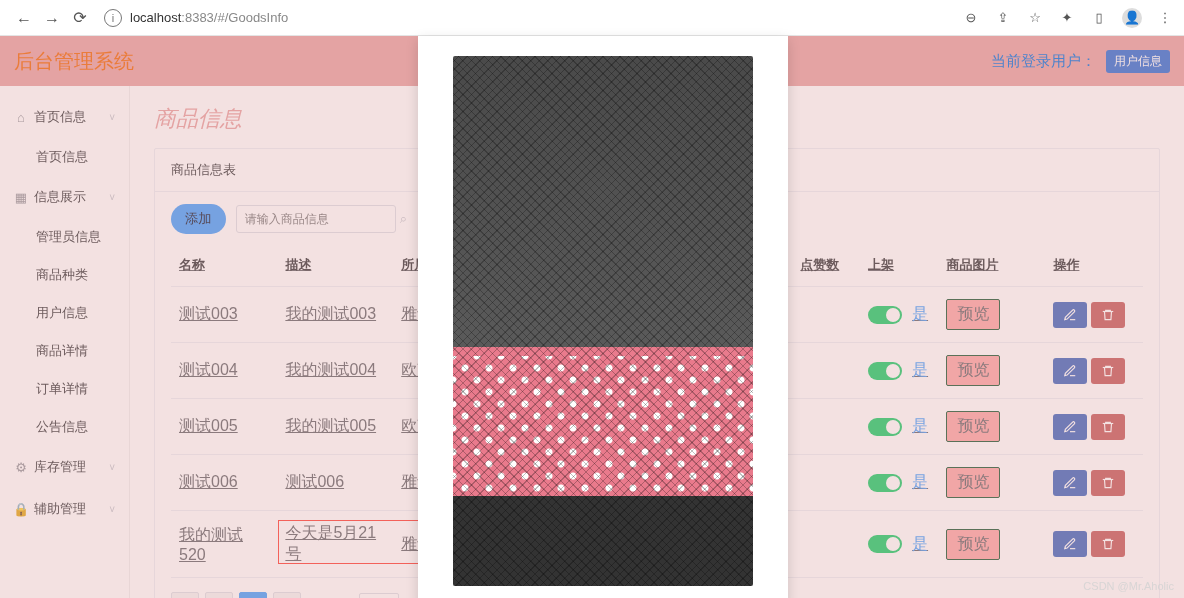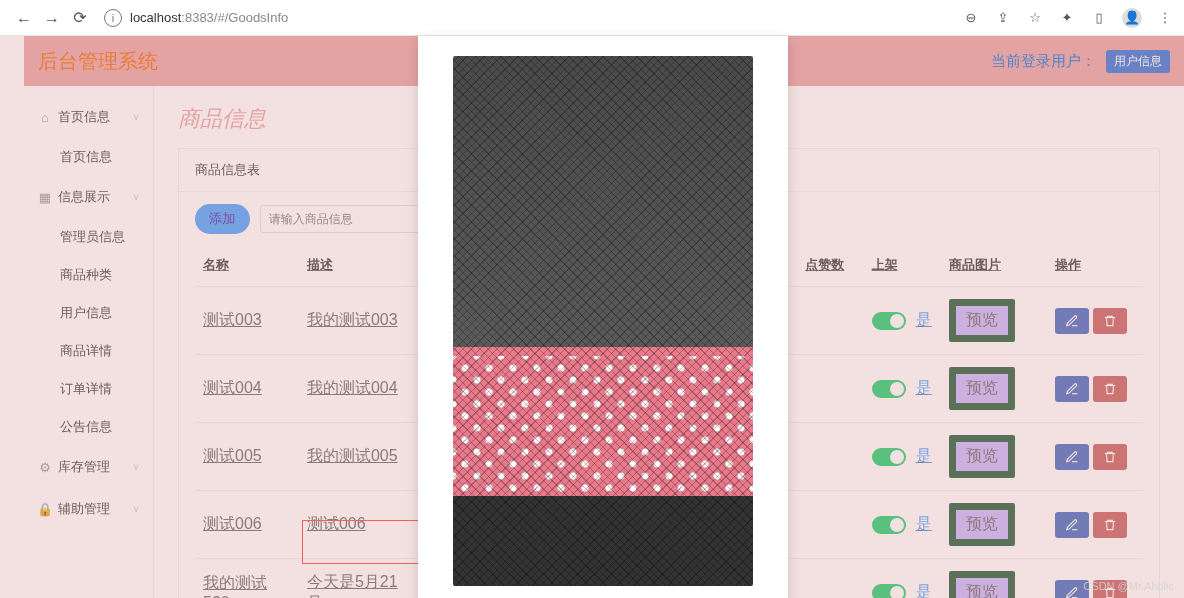--- a/index.html
+++ b/index.html
@@ -8,51 +8,51 @@
   .browser-bar { height: 36px; display: flex; align-items: center; padding: 0 10px; border-bottom: 1px solid #e4e4e4; }
   .nav-btn { width: 28px; height: 28px; display: flex; align-items: center; justify-content: center; color: #555; background: none; border: none; font-size: 16px; cursor: pointer; }
   .url-bar { display: flex; align-items: center; margin-left: 10px; flex: 0 0 auto; }
   .url-icon { width: 18px; height: 18px; border-radius: 50%; border: 1px solid #777; display: flex; align-items: center; justify-content: center; font-size: 11px; margin-right: 8px; color: #777;}
   .url-text { color: #333; }
   .url-text .muted { color: #888; }
   .chrome-right { margin-left: auto; display: flex; gap: 14px; align-items:center; color:#555;}
   .chrome-ico { width:18px; height:18px; display:flex; align-items:center; justify-content:center; }
   .avatar-ico { width:20px; height:20px; border-radius:50%; background:#ddd; display:flex; align-items:center; justify-content:center; }
   
-  .app { position: relative; height: 562px; padding-left: 24px; }
+  .app { position: relative; height: 562px; }
   .topbar { height: 50px; background: #e9a0a0; display: flex; align-items: center; padding: 0 14px; color: #fff; }
   .brand { font-size: 20px; color: #f26500; font-weight: 500; }
   .topbar-right { margin-left: auto; display: flex; align-items: center; gap: 10px; font-size: 15px; color: #016fdf;}
   .logout-btn { background:#2b6cd4; color:#fff; border:none; padding:3px 8px; border-radius:3px; font-size:12px; cursor:pointer;}
   .body { display: flex; height: calc(100% - 50px); }
   .sidebar { width: 130px; background: #fff; border-right: 1px solid #eee; padding-top: 10px; }
   .menu-item { display:flex; align-items:center; gap:6px; padding: 12px 14px; color:#303133; cursor:pointer; }
   .menu-item .ico { width:14px; display:inline-flex; justify-content:center; color:#909399;}
   .menu-sub { padding: 10px 14px 10px 36px; color:#303133; cursor:pointer; }
   .caret { margin-left:auto; color:#c0c4cc; font-size:10px;}
   .main { flex:1; padding: 10px 24px; background:#fff; position:relative; overflow:hidden;}
   .page-title { font-size:22px; font-style:italic; color:#e9a0a0; margin:8px 0 14px; }
   .card { border:1px solid #ebeef5; border-radius:2px; background:#fff; }
   .card-header { padding:12px 16px; border-bottom:1px solid #ebeef5; font-size:13px; color:#303133;}
   .card-body { padding: 12px 16px; }
   .toolbar { display:flex; align-items:center; gap:10px; margin-bottom:10px;}
-  .btn-add { background:#409eff; color:#4c1d95; border:none; padding:6px 14px; border-radius:16px; cursor:pointer;}
+  .btn-add { background:#409eff; color:#0f172a; border:none; padding:6px 14px; border-radius:16px; cursor:pointer;}
   .search { display:flex; align-items:center; border:1px solid #dcdfe6; border-radius:3px; padding:0 8px; height:28px; width:160px;}
   .search input { border:none; outline:none; flex:1; font-size:12px; background:transparent;}
   .search .sico { color:#c0c4cc; }
   table { width:100%; border-collapse: collapse; text-decoration: underline; }
   th, td { text-align:left; padding:12px 8px; border-bottom:1px solid #ebeef5; font-size:16px;}
   th { color:#303133; font-weight:600; font-size:13px;}
   td { color:#606266;}
   .hl-row td { position:relative;}
   .hl-box { position:absolute; border:1px solid #ff3b30; left:148px; top:434px; width:210px; height:44px; pointer-events:none;}
   .switch { width:34px; height:18px; border-radius:10px; background:#13ce66; position:relative; display:inline-block; vertical-align:middle;}
   .switch::after { content:""; width:14px; height:14px; border-radius:50%; background:#fff; position:absolute; top:2px; right:2px;}
   .switch-label { margin-left:10px; color:#409eff;}
-  .preview { display:inline-block; background:#c4b5fd; border:7px solid #14532d; padding:4px 10px; border-radius:2px; color:#606266; cursor:pointer;}
+  .preview { display:inline-block; background:#fca5a5; border:1px solid #14532d; padding:4px 10px; border-radius:2px; color:#606266; cursor:pointer;}
   .op-btn { display:inline-flex; align-items:center; justify-content:center; width:34px; height:26px; border:none; border-radius:3px; color:#fff; cursor:pointer; margin-right:4px;}
   .op-edit { background:#3963bc;}
   .op-del { background:#c45656;}
   .pager { display:flex; align-items:center; gap:6px; margin-top:14px;}
   .pgbtn { width:28px; height:28px; border:1px solid #dcdfe6; background:#f4f4f5; border-radius:2px; display:flex; align-items:center; justify-content:center; cursor:pointer; color:#606266;}
   .pgbtn.active { background:#409eff; color:#fff; border-color:#409eff;}
   .pager .goto { margin-left:20px; display:flex; align-items:center; gap:6px;}
   .pager .goto input { width:40px; height:26px; border:1px solid #dcdfe6; text-align:center; border-radius:2px;}
   .annot { color:#ff2a1a; font-size:16px; margin-left:120px; margin-top:4px;}
   

